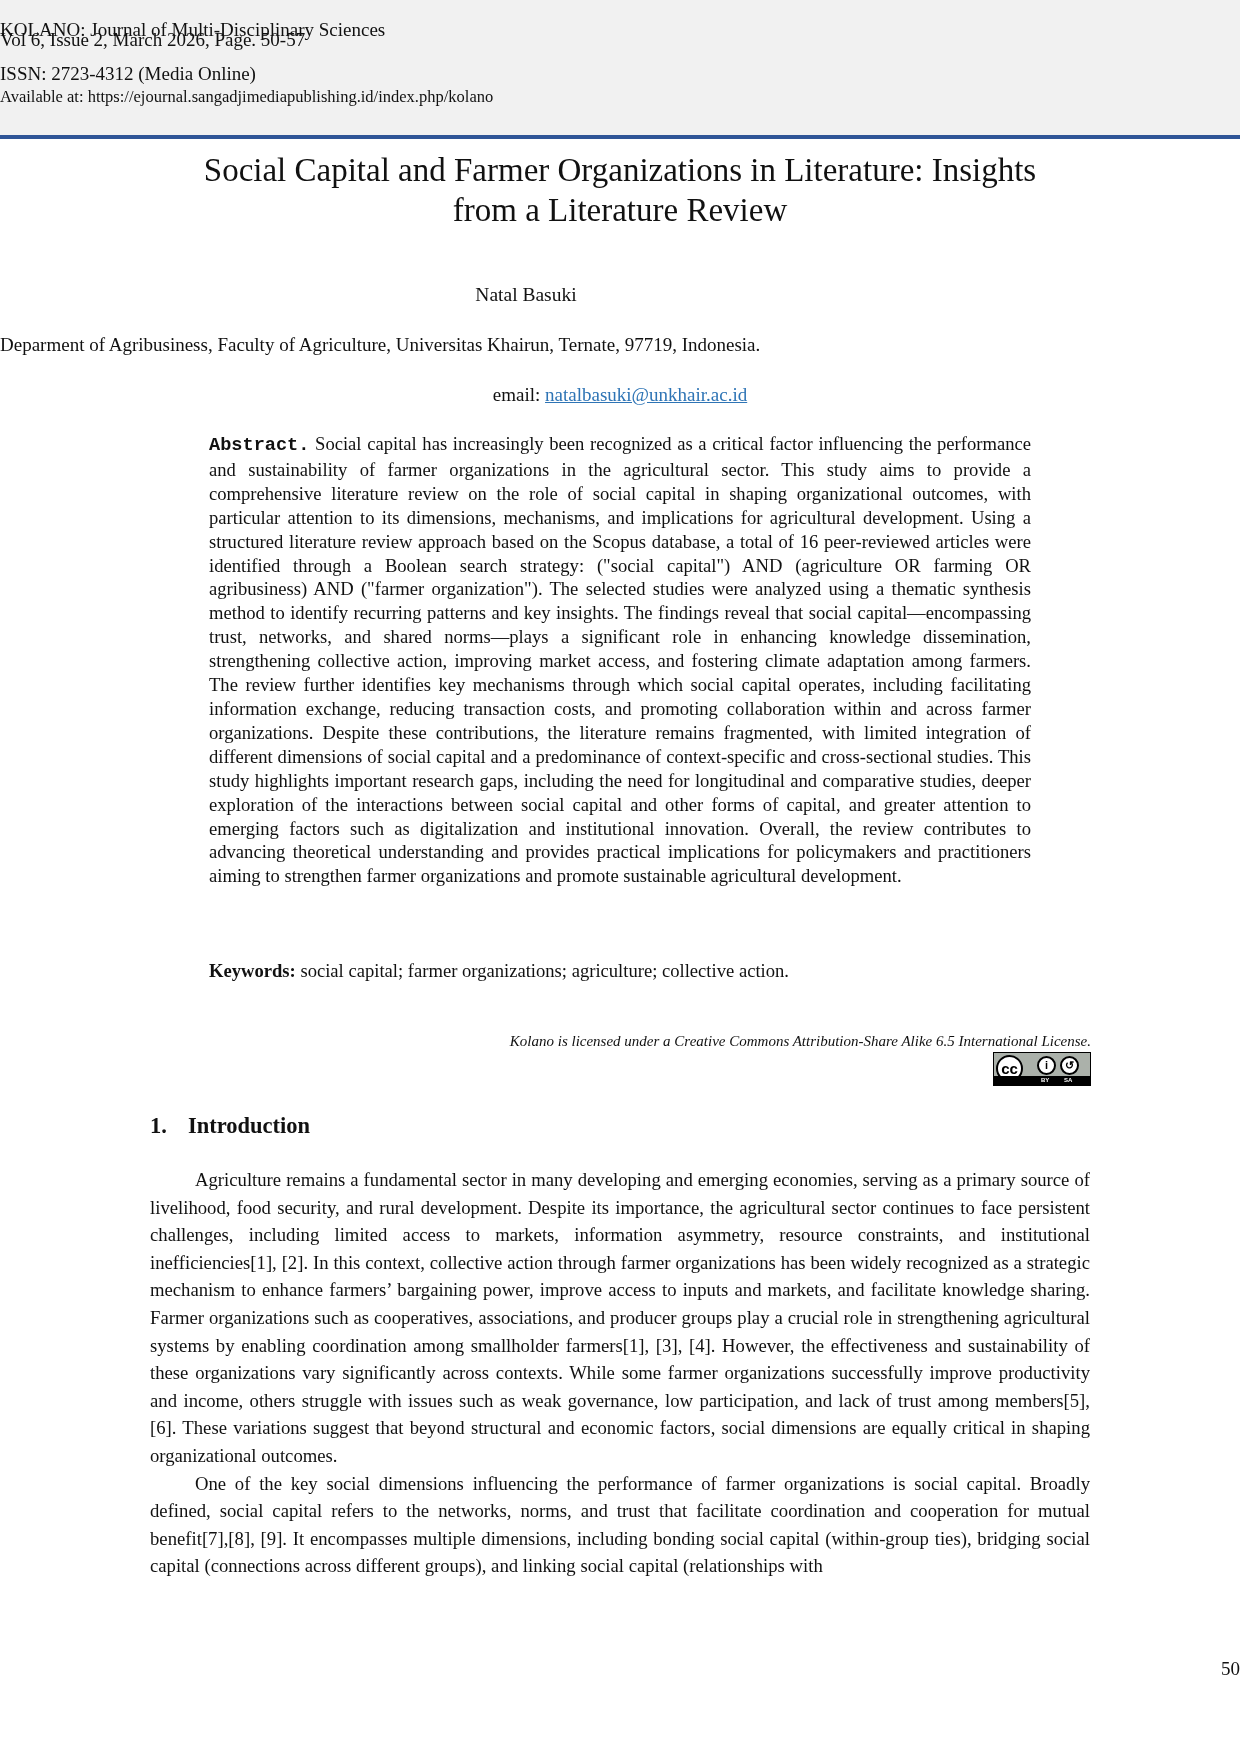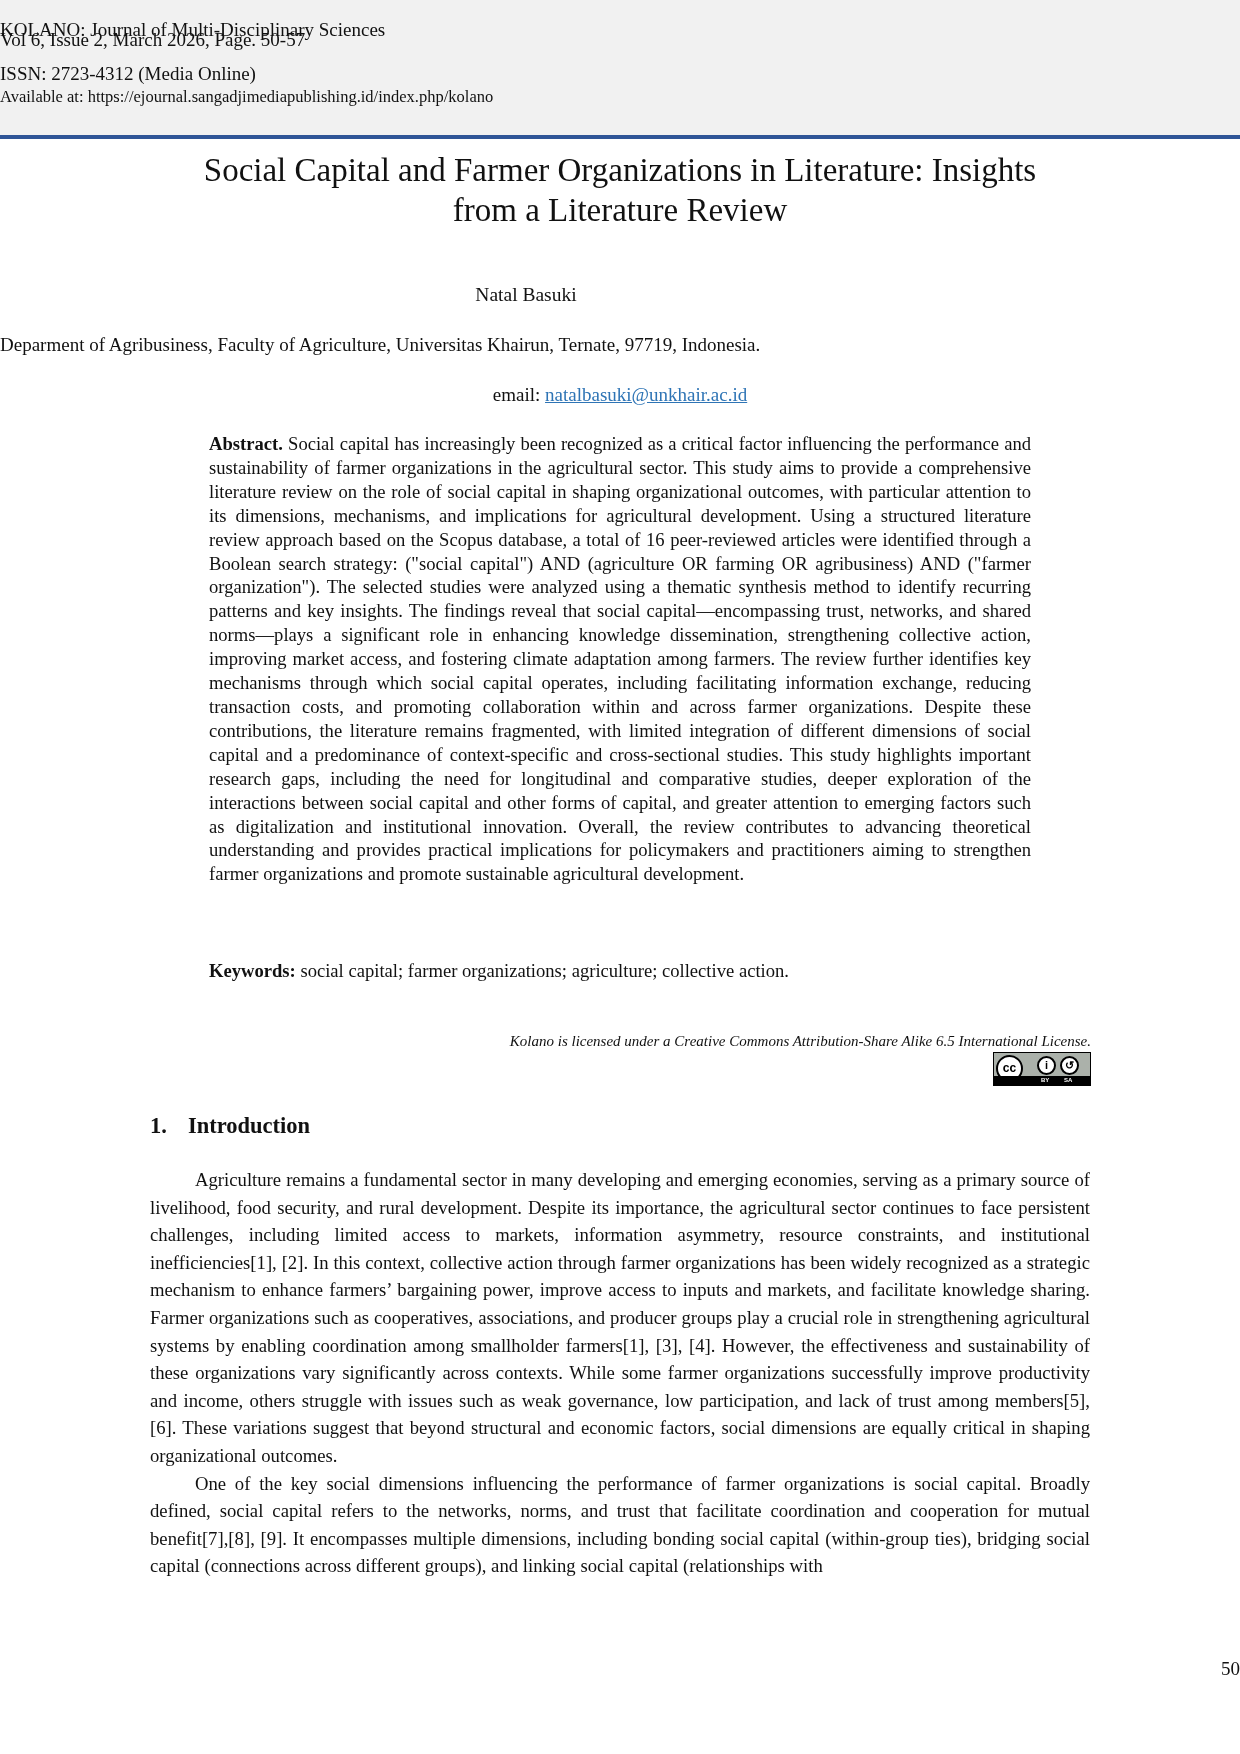--- a/index.html
+++ b/index.html
@@ -82,21 +82,21 @@
     .abstract {
       position: absolute;
       left: 209px;
       width: 822px;
       top: 432px;
       font-size: 18.6px;
       line-height: 23.9px;
       text-align: justify;
       margin: 0;
     }
-    .abstract .label { font-weight: bold; }
+    .abstract .label { font-weight: bold; font-family: Liberation Mono, monospace; }
     .keywords {
       position: absolute;
       left: 209px;
       width: 822px;
       top: 959px;
       font-size: 18.6px;
       line-height: 24px;
       margin: 0;
     }
     .keywords .label { font-weight: bold; }
@@ -129,21 +129,21 @@
     .cc-badge .cc-circle {
       position: absolute;
       left: 2px; top: 2px;
       width: 27px; height: 27px;
       border-radius: 50%;
       background: #fff;
       border: 2px solid #000;
       box-sizing: border-box;
       font-family: "Liberation Sans", sans-serif;
       font-weight: bold;
-      font-size: 12px;
+      font-size: 15px;
       line-height: 23px;
       text-align: center;
       color: #000;
     }
     .cc-badge .small-circle {
       position: absolute;
       top: 3px;
       width: 19px; height: 19px;
       border-radius: 50%;
       background: #fff;

